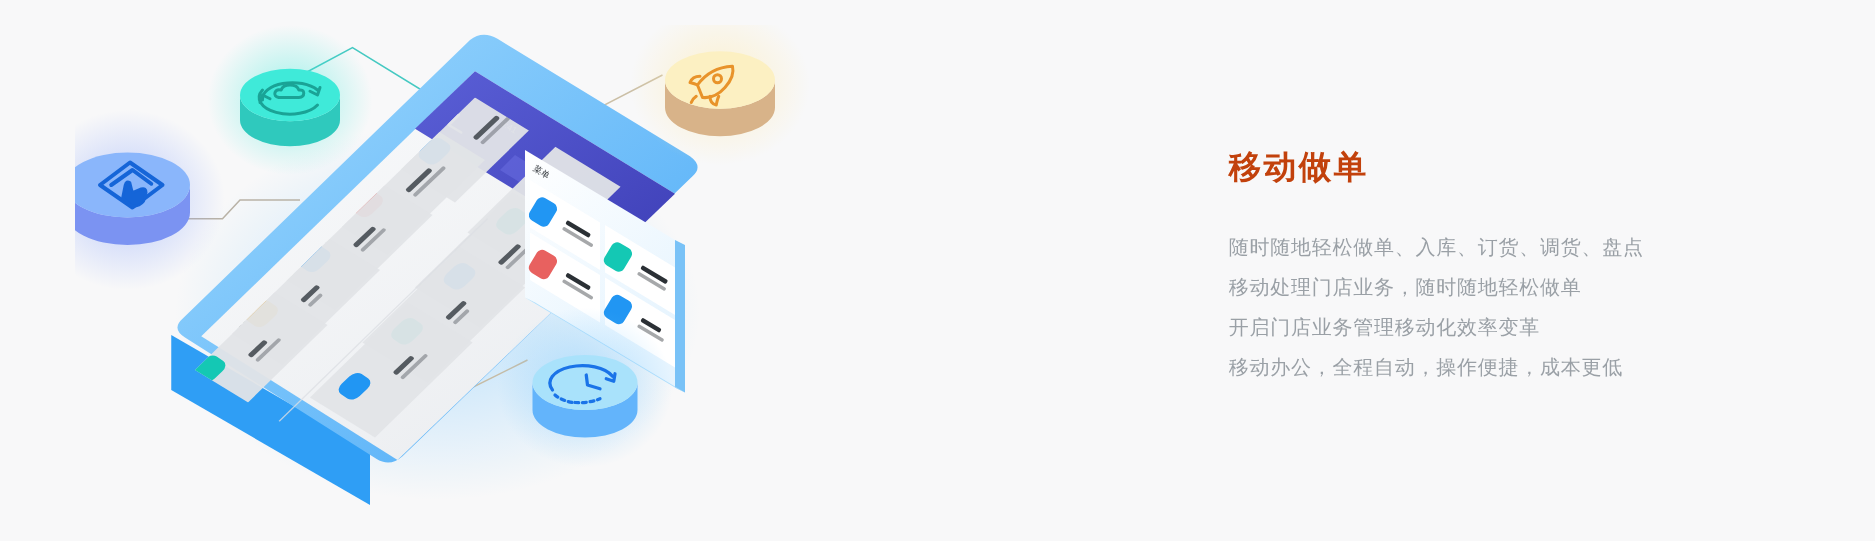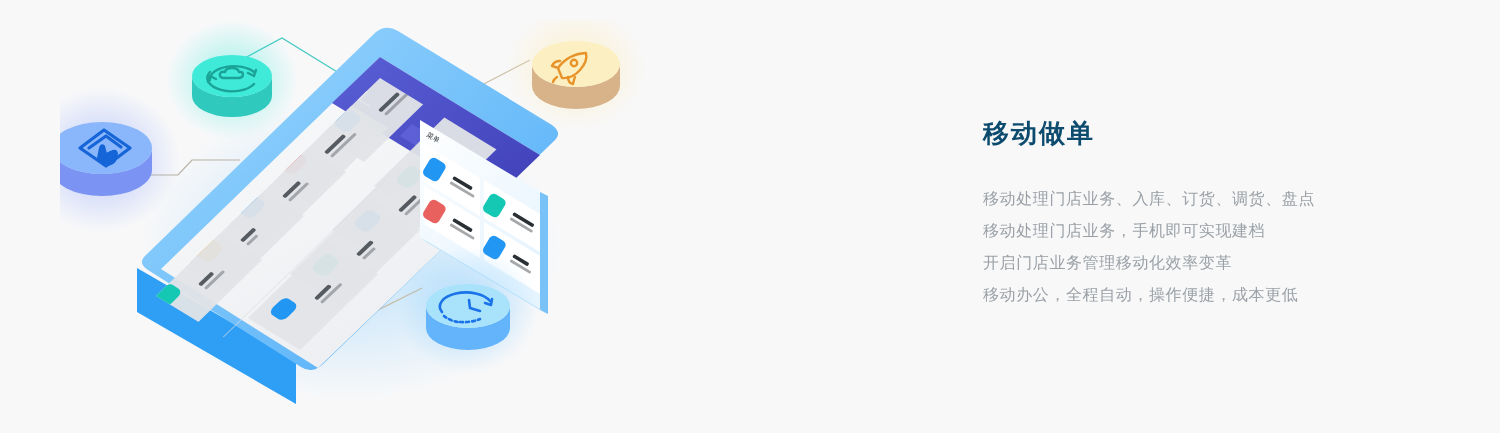--- a/index.html
+++ b/index.html
@@ -18,21 +18,21 @@
   }
   #illustration svg{display:block;width:620px;height:400px;}
 
   
   #copy{
     position:absolute;left:983px;top:118px;width:460px;
   }
   #copy .title{
     font-size:26px;
     font-weight:700;
-    color:#0c4a6e;
+    color:#c2410c;
     letter-spacing:2px;
     line-height:1.2;
     margin:0 0 34px 0;
   }
   #copy .lines{list-style:none;margin:0;padding:0;}
   #copy .lines li{
     font-size:16px;
     color:#9aa0a6;
     letter-spacing:.6px;
     line-height:32px;
@@ -323,20 +323,20 @@
           <path d="M 400,302 A 26,14 0 0 0 420,299" stroke-dasharray="3 3"></path>
         </g>
       </g>
 
     </svg>
   </div>
 
   <div id="copy">
     <h2 class="title">移动做单</h2>
     <ul class="lines">
-      <li>移动处理门店业务、入库、订货、调货、盘点</li>
-      <li>移动处理门店业务，手机即可实现建档</li>
+      <li>随时随地轻松做单、入库、订货、调货、盘点</li>
+      <li>移动处理门店业务，随时随地轻松做单</li>
       <li>开启门店业务管理移动化效率变革</li>
       <li>移动办公，全程自动，操作便捷，成本更低</li>
     </ul>
   </div>
 
 </div>
 
 </body></html>

